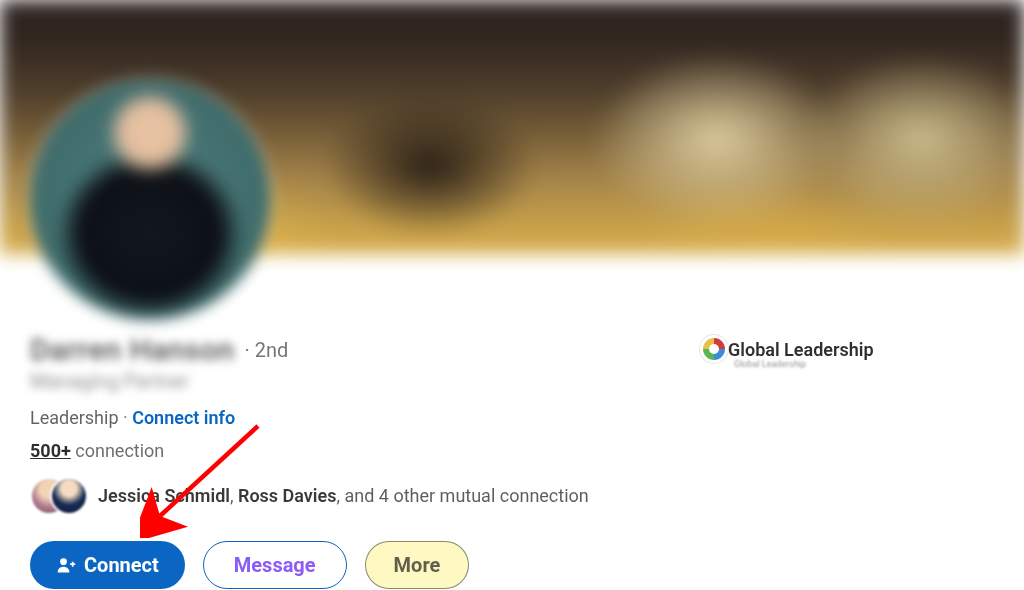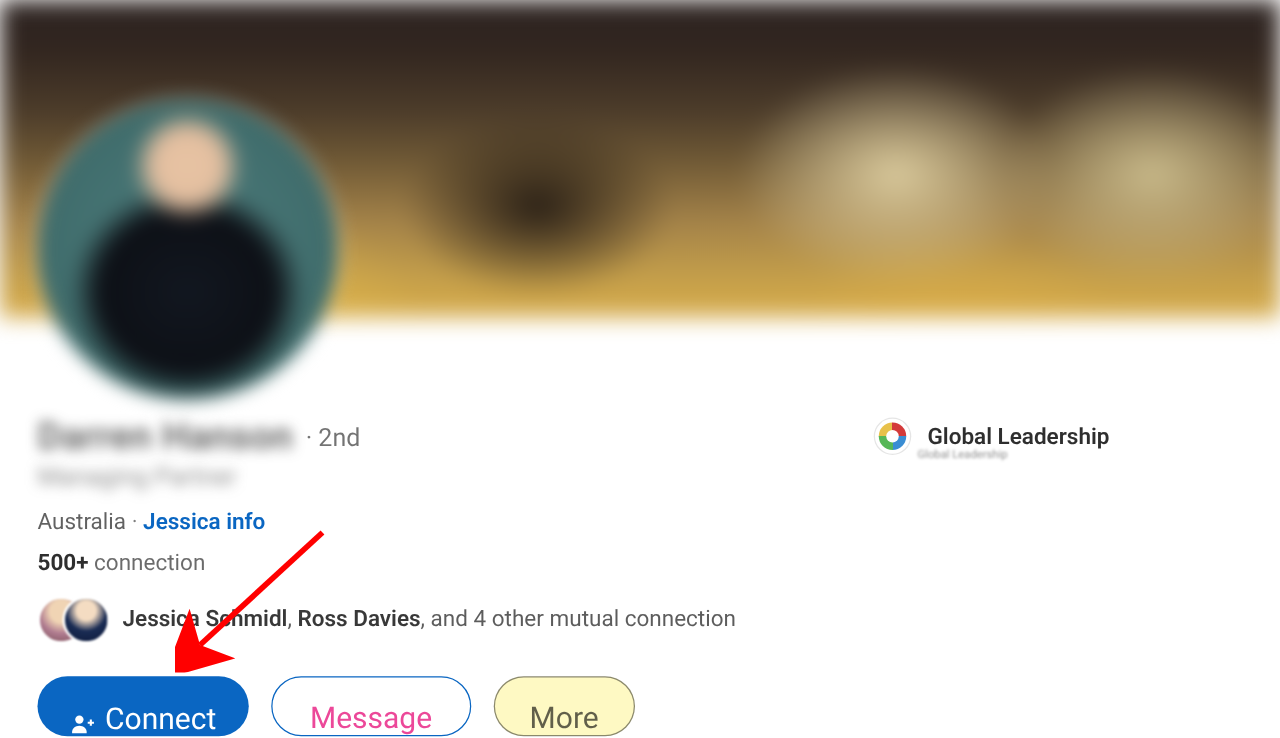--- a/index.html
+++ b/index.html
@@ -78,21 +78,21 @@
   }
   .loc-row .sep { color: rgba(0,0,0,0.5); }
   .contact-link {
     color: #0a66c2;
     font-weight: 600;
   }
   .conn-row {
     font-size: 18px;
     margin-bottom: 16px;
   }
-  .conn-row .bold { font-weight: 700; color: rgba(0,0,0,0.82); }
+  .conn-row .bold { font-weight: 700; color: rgba(0,0,0,0.82); text-decoration: underline; }
   .conn-row .light { color: rgba(0,0,0,0.58); }
   .mutual-row {
     display: flex;
     align-items: center;
     gap: 14px;
     font-size: 18px;
     color: rgba(0,0,0,0.64);
     margin-bottom: 28px;
   }
   .mutual-avatars {
@@ -112,54 +112,54 @@
   .mav1 { left:0; background: radial-gradient(circle at 50% 30%, #f0d4b4 0%, #f0d4b4 30%, #b07c90 60%, #7a5058 100%); }
   .mav2 { left:20px; background: radial-gradient(circle at 50% 28%, #f4dcc2 0%, #f4dcc2 25%, #1a2c54 55%, #0d1838 100%); }
   .mutual-row .mn { font-weight:600; color: rgba(0,0,0,0.78); }
   .btn-row {
     display: flex;
     gap: 18px;
     align-items: center;
   }
   .btn {
     display: flex;
-    align-items: flex-end;
+    align-items: center;
     justify-content: center;
     gap: 8px;
     height: 48px;
     border-radius: 30px;
-    font-size: 24px;
-    font-weight: 400;
+    font-size: 20px;
+    font-weight: 700;
     cursor: default;
     box-sizing: border-box;
     padding: 0 26px;
   }
   .btn-connect {
     background: #0a66c2;
     color: #fff;
   }
   .btn-message {
     background: #fff;
-    color: #ec4899;
+    color: #8b5cf6;
     border: 1.5px solid #0a66c2;
     padding: 0 30px;
   }
   .btn-more {
     background: #fef9c3;
     color: rgba(0,0,0,0.62);
     border: 1.5px solid rgba(0,0,0,0.45);
     padding: 0 28px;
   }
   .company {
     position: absolute;
     left: 700px;
     top: 335px;
     display: flex;
     align-items: center;
-    gap: 14px;
+    gap: 0;
     font-size: 18px;
     font-weight: 600;
     color: rgba(0,0,0,0.82);
   }
   .company-logo {
     width: 28px;
     height: 28px;
     border-radius: 50%;
     position: relative;
     background: #fff;
@@ -203,21 +203,21 @@
 <div class="cover"></div>
 <div class="profile-pic"></div>
 
 <div class="content">
   <div class="name-row">
     <span class="blur-name">Darren Hanson</span>
     <span class="degree">· 2nd</span>
   </div>
   <div class="blur-title">Managing Partner</div>
   <div class="loc-row">
-    <span>Australia</span><span class="sep"> · </span><span class="contact-link">Jessica info</span>
+    <span>Leadership</span><span class="sep"> · </span><span class="contact-link">Connect info</span>
   </div>
   <div class="conn-row">
     <span class="bold">500+</span><span class="light"> connection</span>
   </div>
   <div class="mutual-row">
     <div class="mutual-avatars">
       <div class="mav mav1"></div>
       <div class="mav mav2"></div>
     </div>
     <div>

